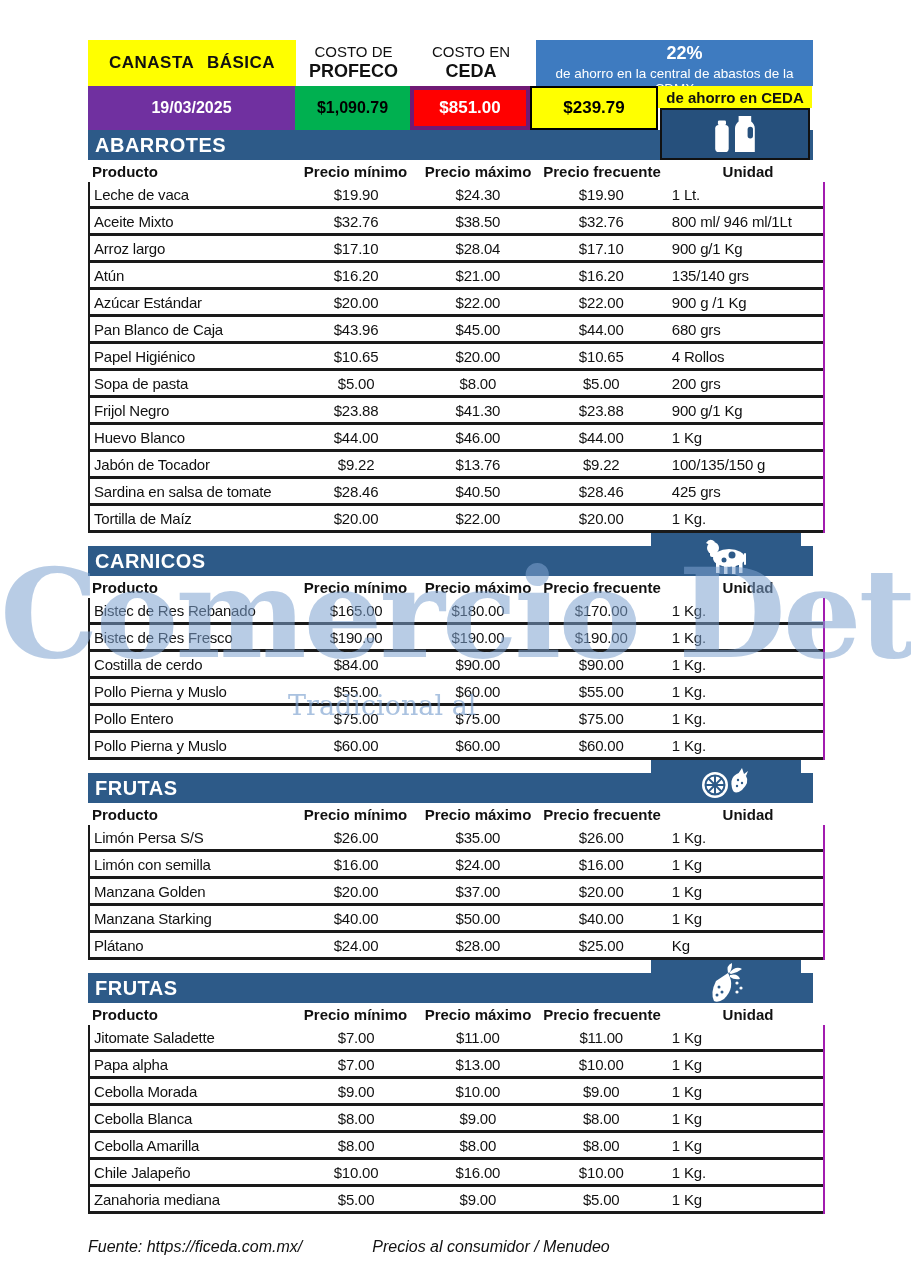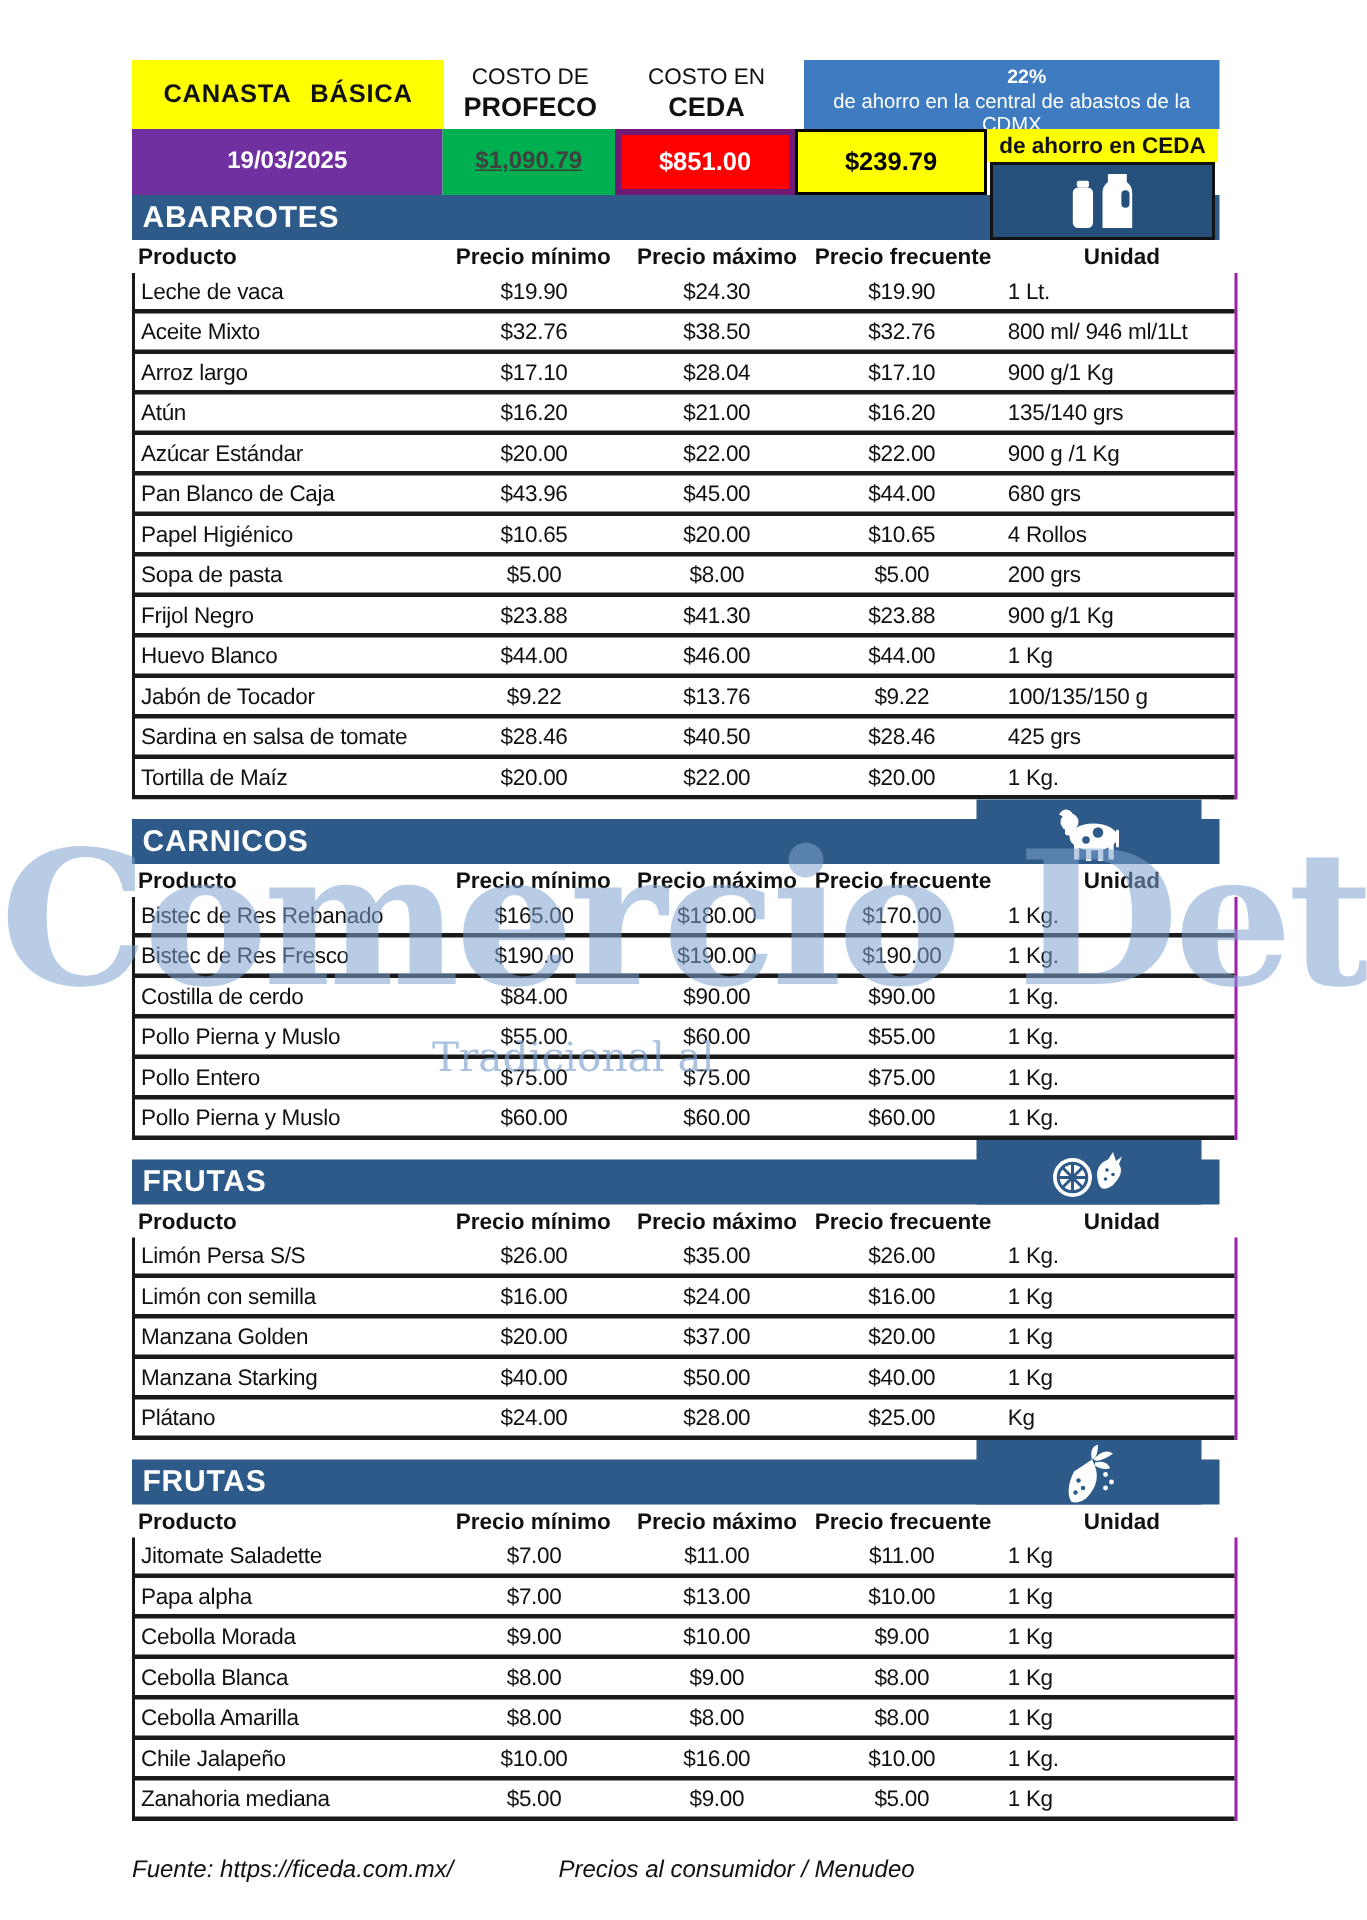--- a/index.html
+++ b/index.html
@@ -13,28 +13,28 @@
   .hdr-row1 .title-box { width: 208px; background: var(--yellow); display: flex;
     align-items: center; justify-content: center; font-weight: bold; font-size: 17px;
     letter-spacing: .5px; word-spacing: 8px; }
   .cost-label { width: 115px; display: flex; flex-direction: column; align-items: center;
     justify-content: center; line-height: 1.2; }
   .cost-label.ceda { width: 120px; }
   .cost-label .l1 { font-size: 15px; }
   .cost-label .l2 { font-size: 18px; font-weight: bold; }
   .savings-box { width: 277px; margin-left: 5px; background: var(--blue); color: #fff;
     text-align: center; padding-top: 3px; }
-  .savings-box .pct { font-size: 13px; font-weight: bold; padding-left: 20px; }
+  .savings-box .pct { font-size: 18px; font-weight: bold; padding-left: 20px; }
   .savings-box .desc { font-size: 13.5px; margin-top: 2px; }
 
   .hdr-row2 { display: flex; height: 44px; }
   .date-box { width: 207px; background: var(--purple); color: #fff; font-weight: bold;
     font-size: 16px; display: flex; align-items: center; justify-content: center; }
-  .profeco-cost { width: 115px; background: var(--green); color: #404040; font-weight: bold;
-    font-size: 16px; display: flex; align-items: center; justify-content: center; text-decoration: underline; }
+  .profeco-cost { width: 115px; background: var(--green); color: #000000; font-weight: bold;
+    font-size: 16px; display: flex; align-items: center; justify-content: center; }
   .ceda-cost { width: 120px; background: var(--red); color: #fff; font-weight: bold;
     font-size: 17px; display: flex; align-items: center; justify-content: center;
     border: 4px solid #701a75; }
   .savings-amount { width: 128px; background: var(--yellow); color: #000; font-weight: bold;
     font-size: 17px; display: flex; align-items: center; justify-content: center;
     border: 2px solid #000; }
   .hdr-right { position: relative; width: 154px; }
   .savings-strip { height: 22px; background: var(--yellow); font-weight: bold; font-size: 15px;
     display: flex; align-items: center; justify-content: center; }
   .header-iconbox { position: absolute; left: 2px; right: 2px; top: 22px; height: 52px;

